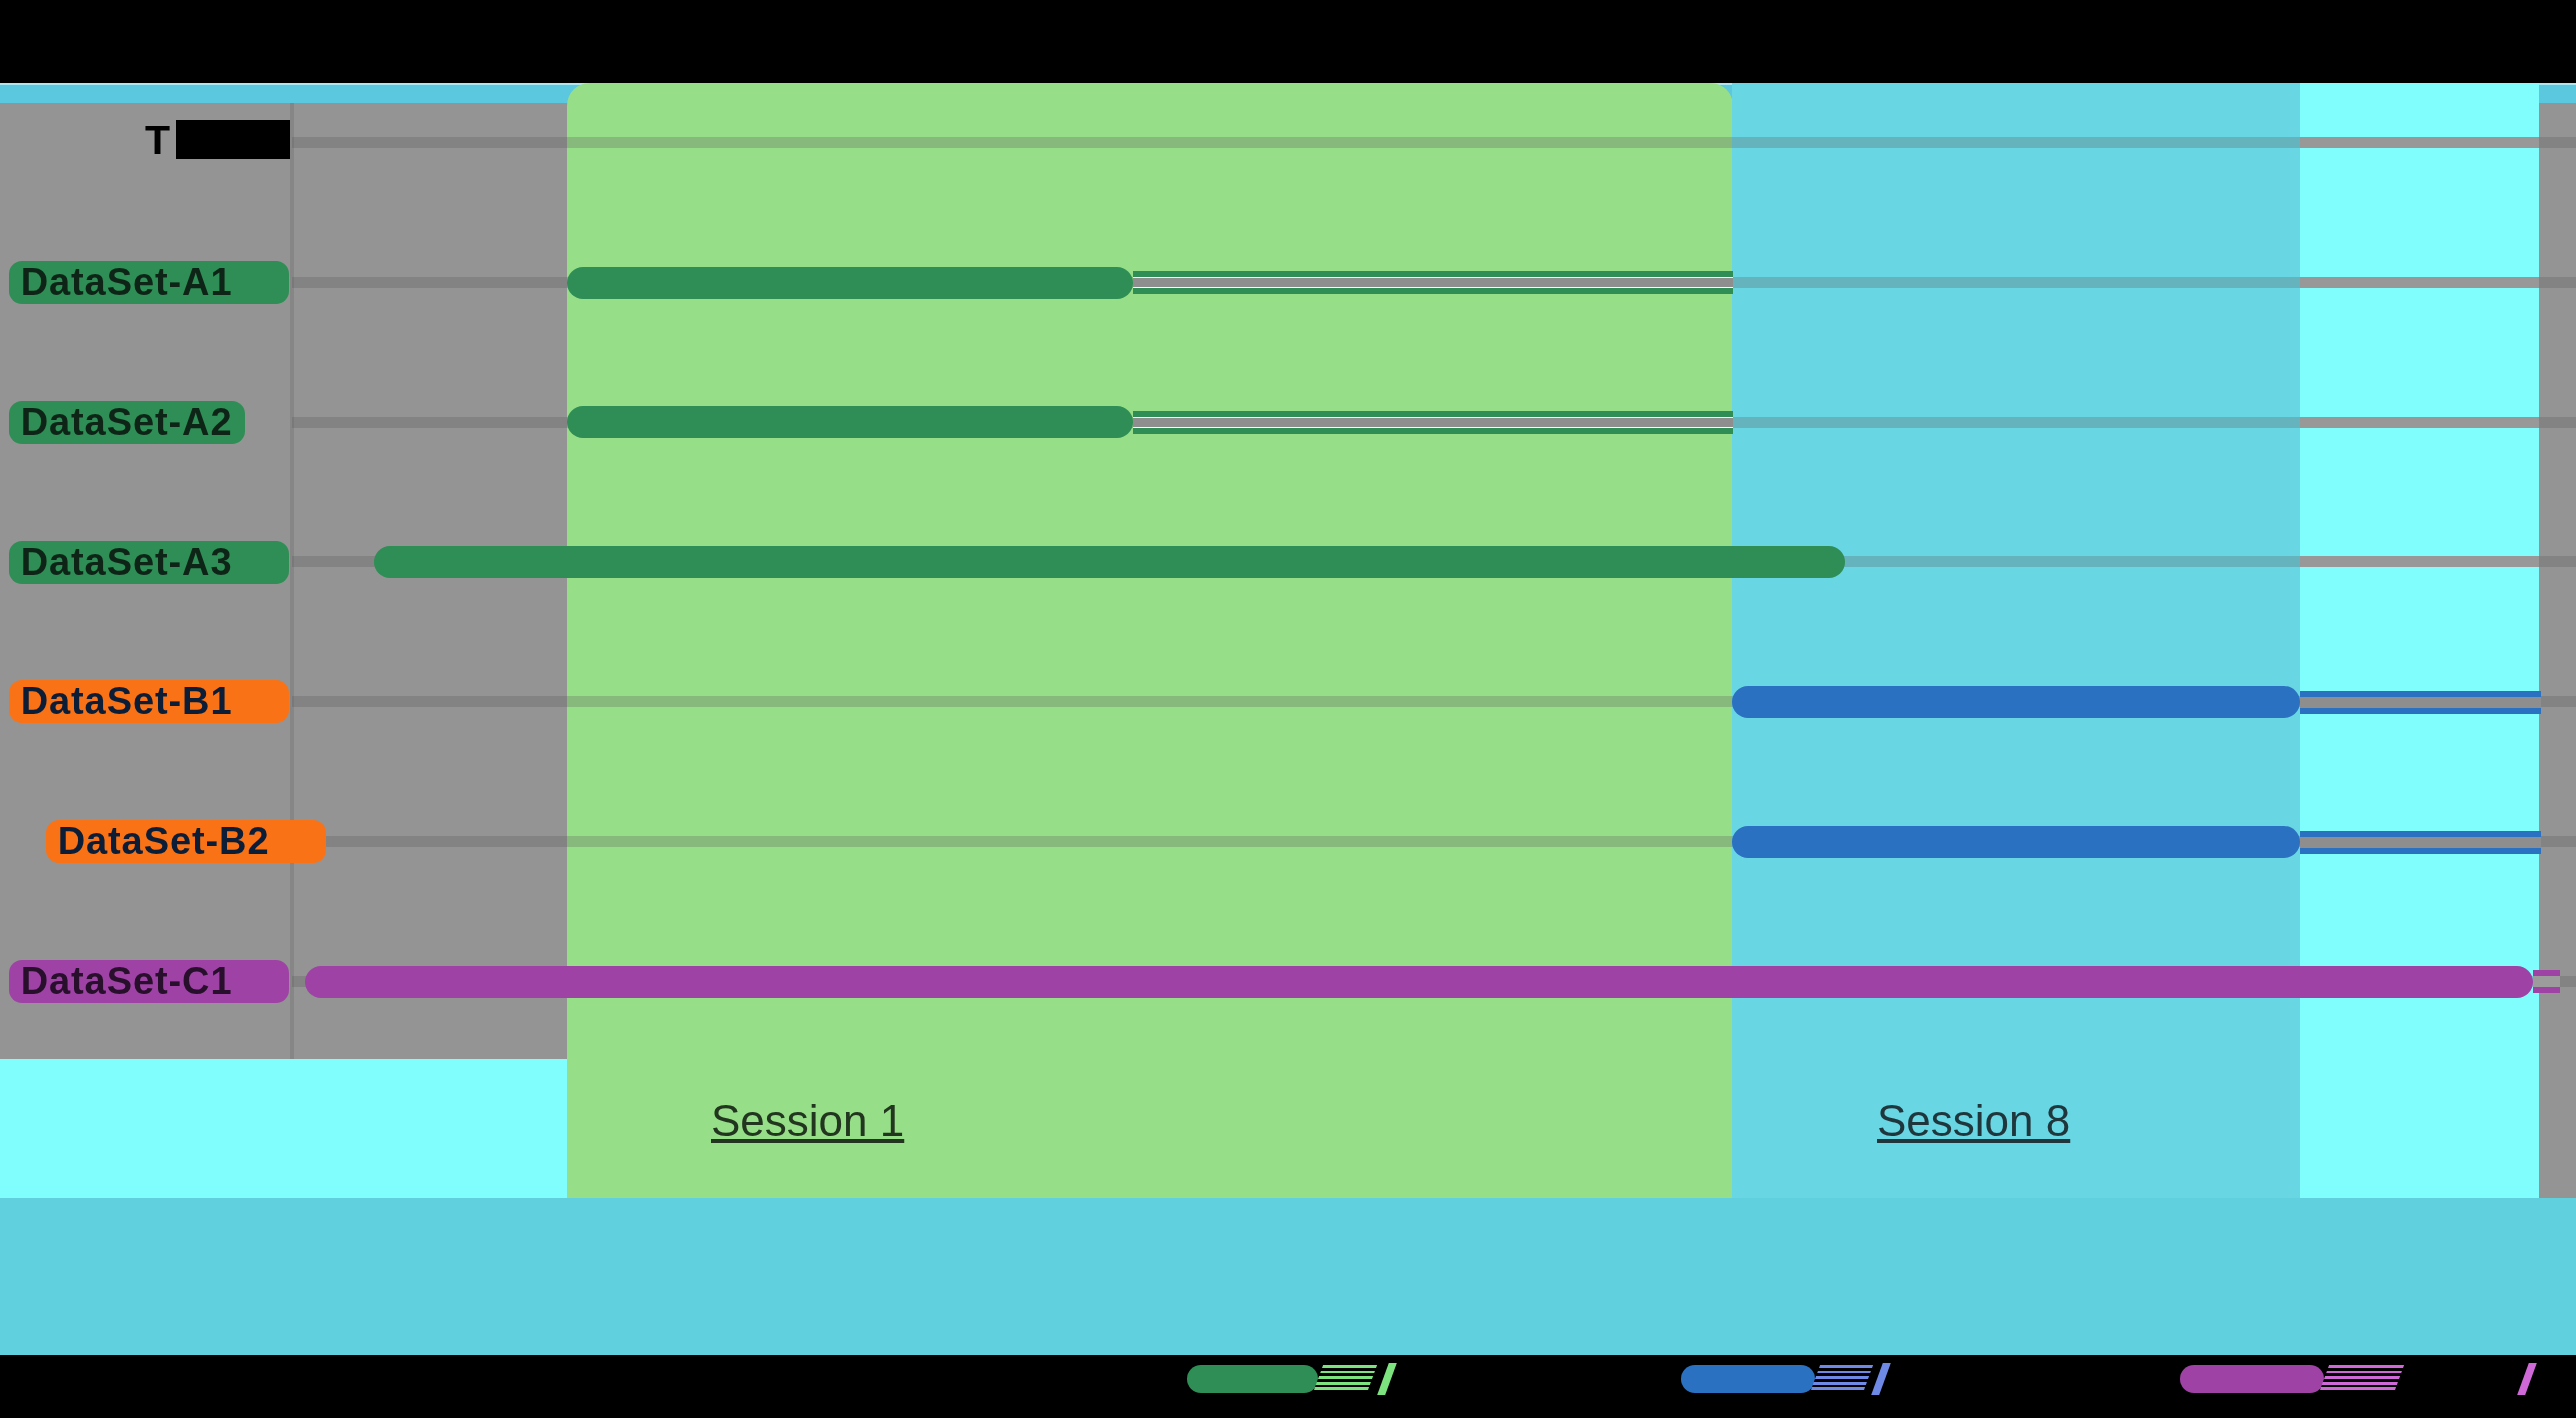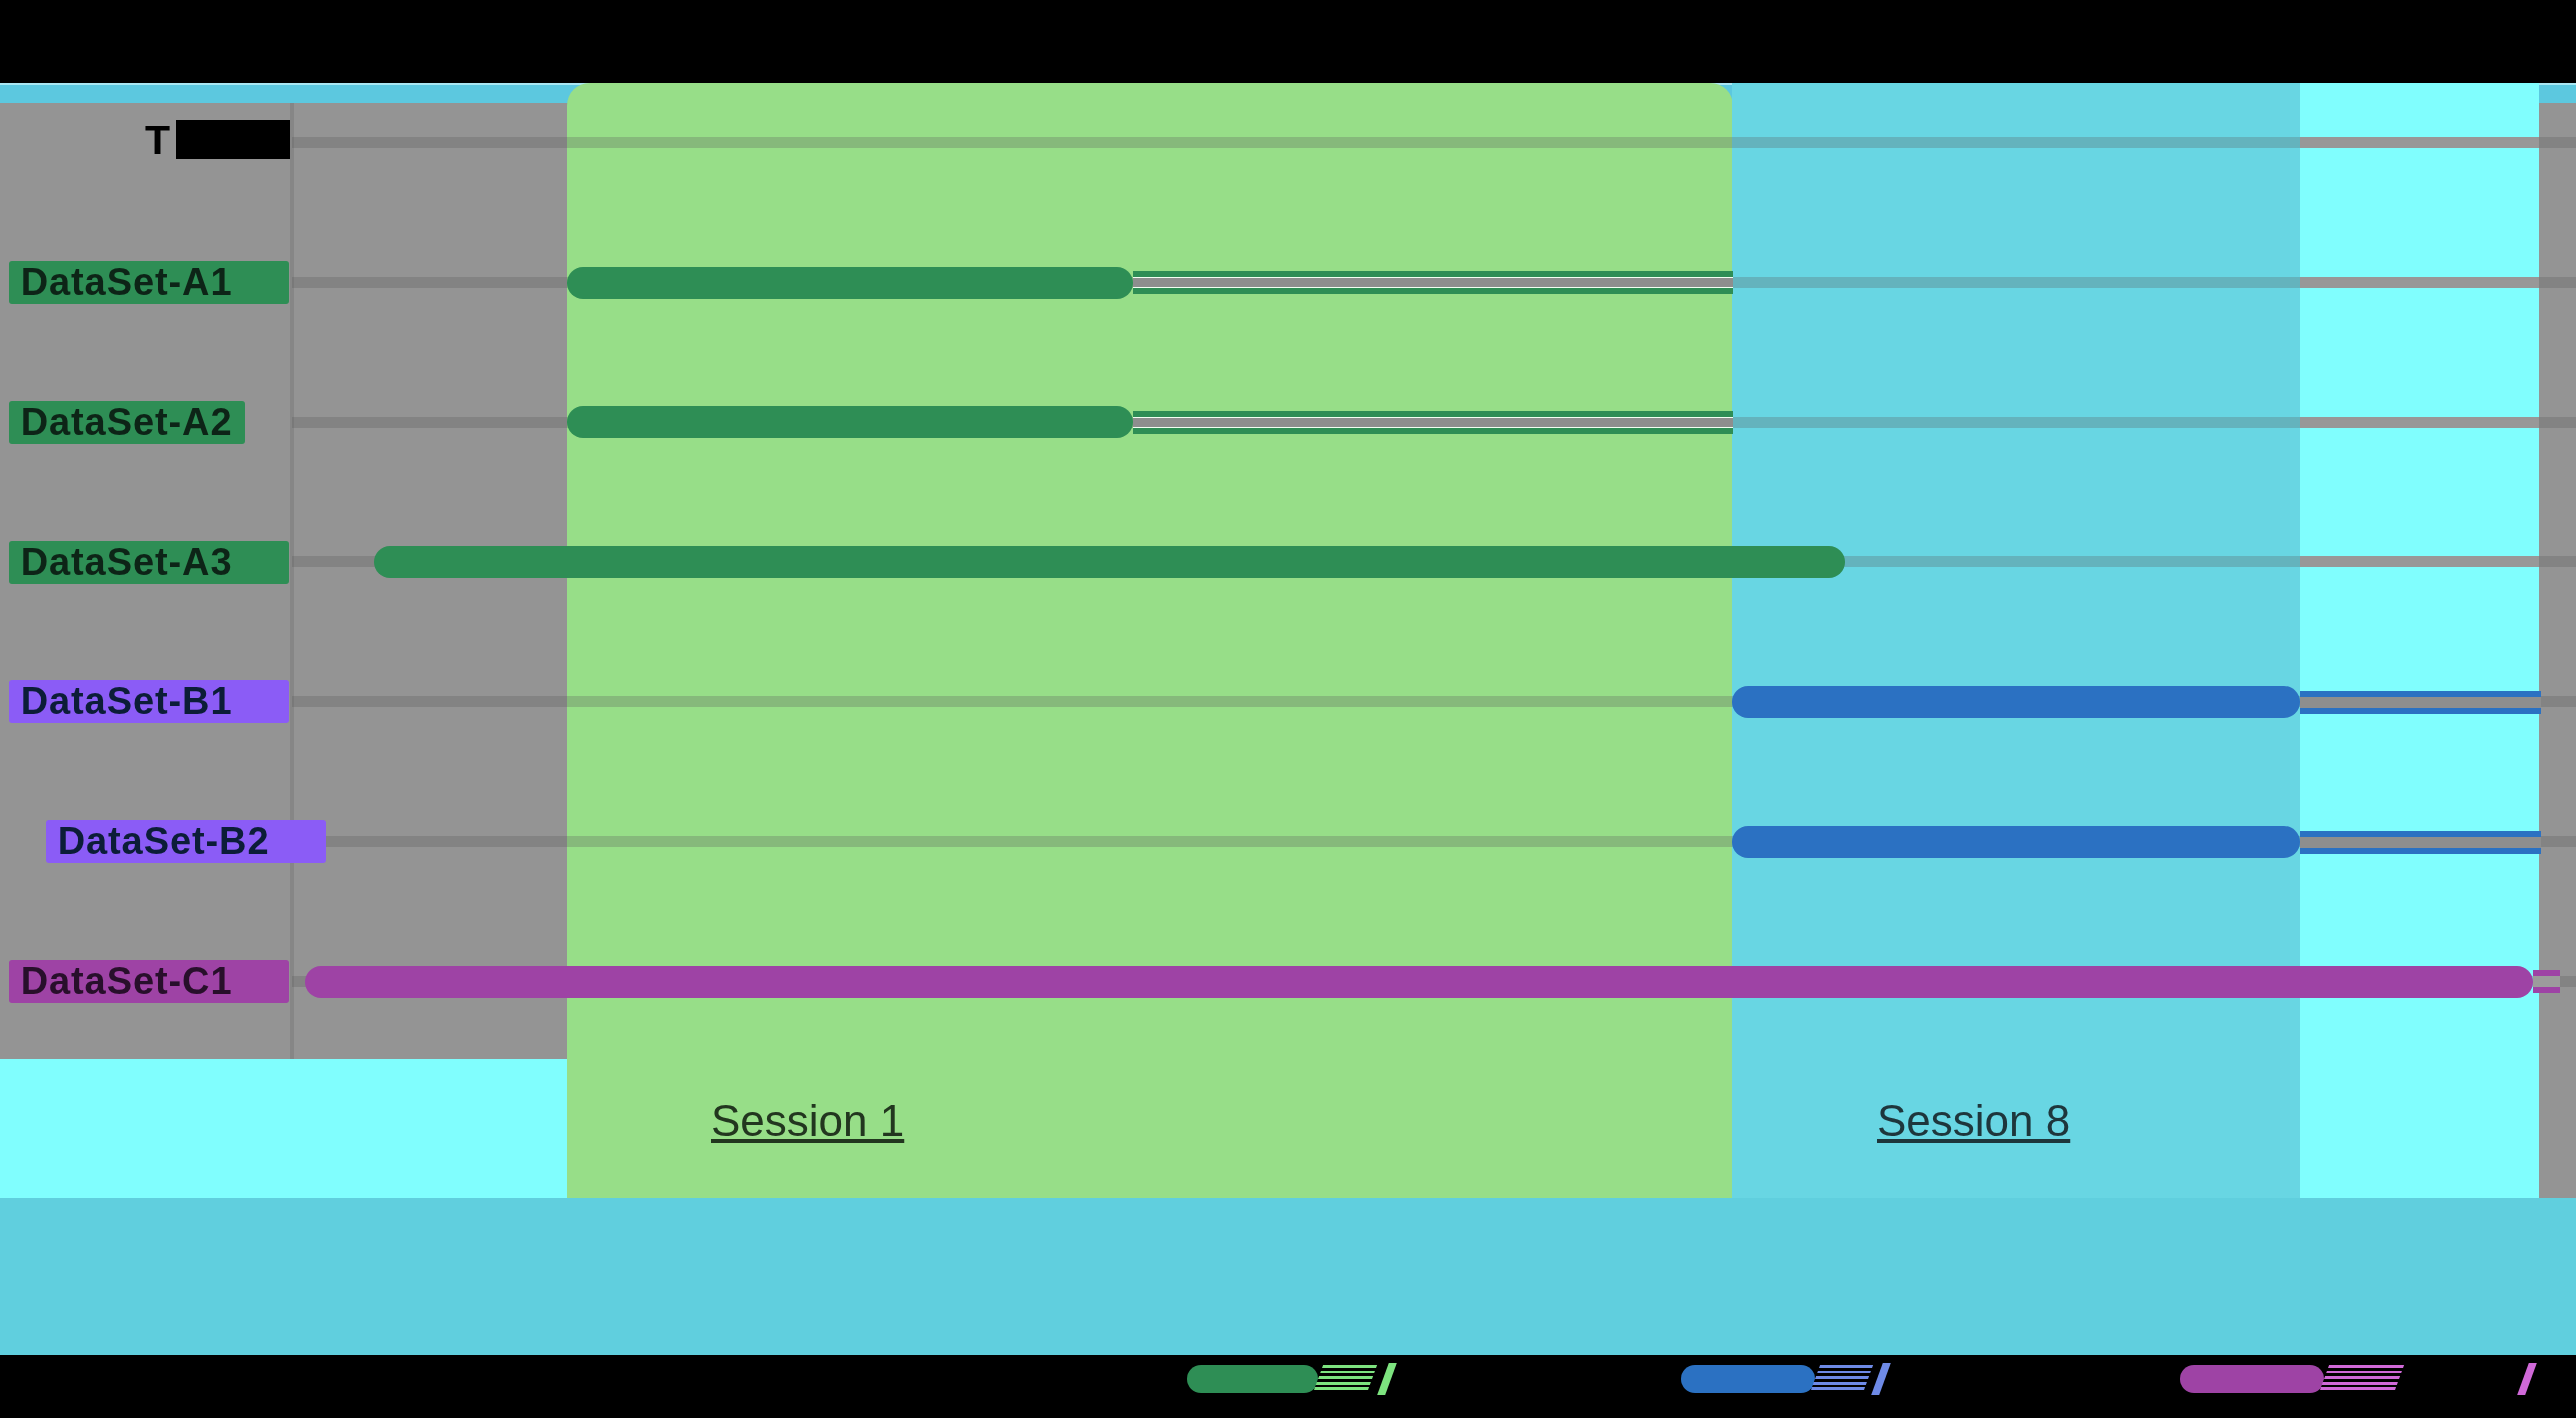--- a/index.html
+++ b/index.html
@@ -1,22 +1,22 @@
 <!DOCTYPE html>
 <html style="font-size:15px"><head>
 <meta charset="utf-8">
 <style>
   html,body{margin:0;padding:0;background:#000;}
   body{width:2576px;height:1419px;overflow:hidden;font-family:"Liberation Sans",sans-serif;}
   .stage{position:relative;width:2576px;height:1419px;background:#000;}
   .abs{position:absolute;}
-  .chip{height:43px;border-radius:3px;display:flex;align-items:center;padding-left:11.3px;
+  .chip{height:43px;border-radius:13px;display:flex;align-items:center;padding-left:11.3px;
         font-size:38px;font-weight:700;letter-spacing:0.9px;box-sizing:border-box;}
   .chip-a{background:#2E8E55;color:#0d2417;}
-  .chip-b{background:#8b5cf6;color:#0c1d38;}
+  .chip-b{background:#f97316;color:#0c1d38;}
   .chip-c{background:#9E43A5;color:#280f2b;align-items:center;}
   .bar{height:32px;border-radius:16px;}
   .gridline{height:11.3px;background:rgba(90,90,90,0.28);}
   .grid-opaque{height:11.3px;background:#989898;}
   .ext-a{background:linear-gradient(to bottom,#2E8E55 0 5.6px,#f2fff2 5.6px 6.6px,#8e8e8e 6.6px 16px,#f2fff2 16px 17px,#2E8E55 17px 22.5px);}
   .ext-b{background:linear-gradient(to bottom,#2B71C2 0 5.6px,#8e8e8e 5.6px 17px,#2B71C2 17px 22.5px);}
   .ext-c{background:linear-gradient(to bottom,#9E43A5 0 5.6px,#9c9c9c 5.6px 17px,#9E43A5 17px 22.5px);}
   .session-label{width:282px;text-align:left;font-size:44px;text-decoration:underline;}
   .leg-solid{height:28px;border-radius:14px;}
   .leg-stripe{height:28px;transform:skewX(-20deg);}

